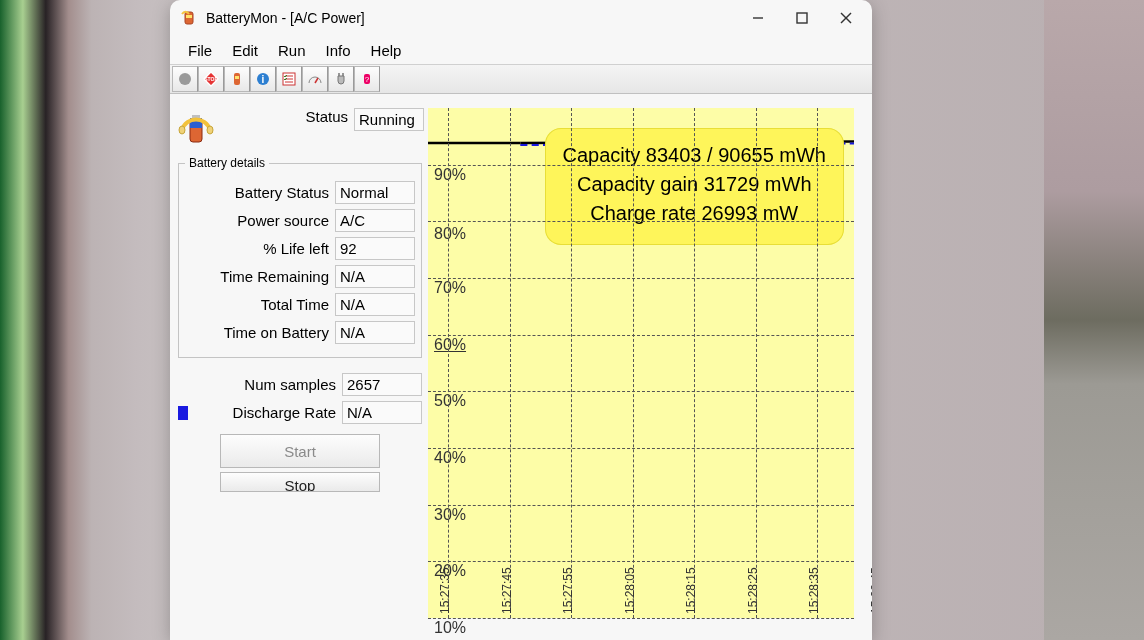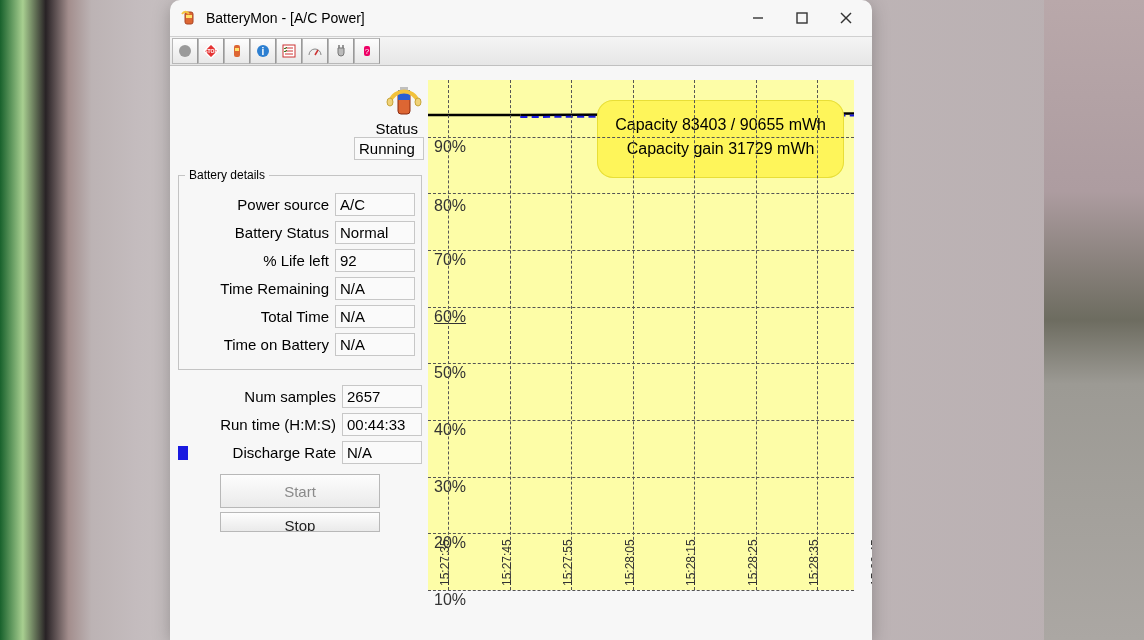--- a/index.html
+++ b/index.html
@@ -67,21 +67,21 @@
     display:flex;
     height: calc(640px - 36px - 28px - 30px);
     padding: 10px 8px 0 2px;
   }
   .left-pane {
     width: 252px;
     font-size:14px;
     padding: 0 0 0 4px;
   }
   .status-row {
-    display:flex; align-items:flex-end; margin:4px 0 8px 0;flex-direction:column;
+    display:flex; align-items:flex-start; margin:4px 0 8px 0;
   }
   .status-icon { width:40px; height:40px; display:flex; align-items:center; justify-content:center; }
   .status-label { flex:1; text-align:right; padding-right:6px; font-size:15px;}
   .ro-field {
     border:1px solid #c7c7c7;
     background:#fafafa;
     padding:2px 4px;
     font-size:15px;
     min-width:70px;
   }
@@ -152,21 +152,21 @@
   }
   .dataline {
     position:absolute; left:0; right:0; height:0; top:34px;
   }
   .dataline svg{ position:absolute; left:0; top:-4px; width:100%; height:10px; overflow:visible;}
   .info-box {
     position:absolute; right:10px; top:20px;
     background:#fef55a;
     border-radius:16px;
     padding:10px 18px 14px 18px;
-    font-size:16px;
+    font-size:20px;
     text-align:center;
     box-shadow: 0 0 0 1px rgba(210,200,20,.5) inset;
   }
   .info-box div{ margin:6px 0;}
 </style>
 </head>
 <body>
 
 <div class="bg-right"></div>
 
@@ -193,20 +193,27 @@
         </svg>
       </div>
     <div class="win-btn">
         <svg viewBox="0 0 14 14">
           <line x1="2" y1="2" x2="12" y2="12"></line>
           <line x1="12" y1="2" x2="2" y2="12"></line>
         </svg>
       </div>
   </div>
 
+  <div class="menubar">
+    <div class="menu-item">File</div>
+    <div class="menu-item">Edit</div>
+    <div class="menu-item">Run</div>
+    <div class="menu-item">Info</div>
+    <div class="menu-item">Help</div>
+  </div>
 
   <div class="toolbar">
     <div class="tbtn">
         <svg width="16" height="16">
           <circle cx="8" cy="8" r="6" fill="#9a9a9a"></circle>
         </svg>
       </div>
     <div class="tbtn">
         <svg width="16" height="16">
           <polygon points="8,1 15,8 8,15 1,8" fill="#e53333" stroke="#fff" stroke-width="1.3"></polygon>
@@ -268,28 +275,28 @@
             <ellipse cx="34" cy="22" rx="3" ry="4" fill="#f0d278" stroke="#c7a53a"></ellipse>
           </svg>
         </span>
         <span class="status-label">Status</span>
         <span class="ro-field">Running</span>
       </div>
 
       <fieldset class="details">
         <legend>Battery details</legend>
         <div class="row">
+            <span class="lbl">Battery Status</span>
+            <span class="ro-field">Normal</span>
+          </div>
+        <div class="row">
             <span class="lbl">Power source</span>
             <span class="ro-field">A/C</span>
           </div>
         <div class="row">
-            <span class="lbl">Battery Status</span>
-            <span class="ro-field">Normal</span>
-          </div>
-        <div class="row">
             <span class="lbl">% Life left</span>
             <span class="ro-field">92</span>
           </div>
         <div class="row">
             <span class="lbl">Time Remaining</span>
             <span class="ro-field">N/A</span>
           </div>
         <div class="row">
             <span class="lbl">Total Time</span>
             <span class="ro-field">N/A</span>
@@ -297,24 +304,20 @@
         <div class="row">
             <span class="lbl">Time on Battery</span>
             <span class="ro-field">N/A</span>
           </div>
       </fieldset>
 
       <div class="below">
         <div class="row">
             <span class="lbl">Num samples</span>
             <span class="ro-field">2657</span>
-          </div>
-        <div class="row">
-            <span class="lbl">Run time (H:M:S)</span>
-            <span class="ro-field">00:44:33</span>
           </div>
         <div class="row">
           <span class="swatch blue"></span>
           <span class="lbl" style="flex:1">Discharge Rate</span>
           <span class="ro-field">N/A</span>
         </div>
 
         <div class="big-btn">Start</div>
         <div class="big-btn enabled" style="height:20px;overflow:hidden;margin-top:2px;padding-top:6px">Stop</div>
       </div>
@@ -326,20 +329,21 @@
         <div class="dataline">
           <svg viewBox="0 0 600 10" preserveAspectRatio="none">
             <line x1="0" y1="5" x2="130" y2="5" stroke="#000" stroke-width="2.5"></line>
             <line x1="130" y1="5" x2="600" y2="3.5" stroke="#000" stroke-width="2.5"></line>
             <line x1="130" y1="7" x2="600" y2="5.5" stroke="#1a1ae0" stroke-width="2" stroke-dasharray="10 6"></line>
           </svg>
         </div>
         <div class="info-box">
           <div>Capacity 83403 / 90655 mWh</div>
           <div>Capacity gain 31729 mWh</div>
+          <div>Charge rate 26993 mW</div>
         </div>
       <div class="gridline-h" style="top: 56.6667px;"></div>
           <div class="ylabel" style="top: 66.6667px;">90%</div>
           <div class="gridline-h" style="top: 113.333px;"></div>
           <div class="ylabel" style="top: 126px;">80%</div>
           <div class="gridline-h" style="top: 170px;"></div>
           <div class="ylabel" style="top: 180px;">70%</div>
           <div class="gridline-h" style="top: 226.667px;"></div>
           <div class="ylabel" style="top: 236.667px; text-decoration: underline;">60%</div>
           <div class="gridline-h" style="top: 283.333px;"></div>

